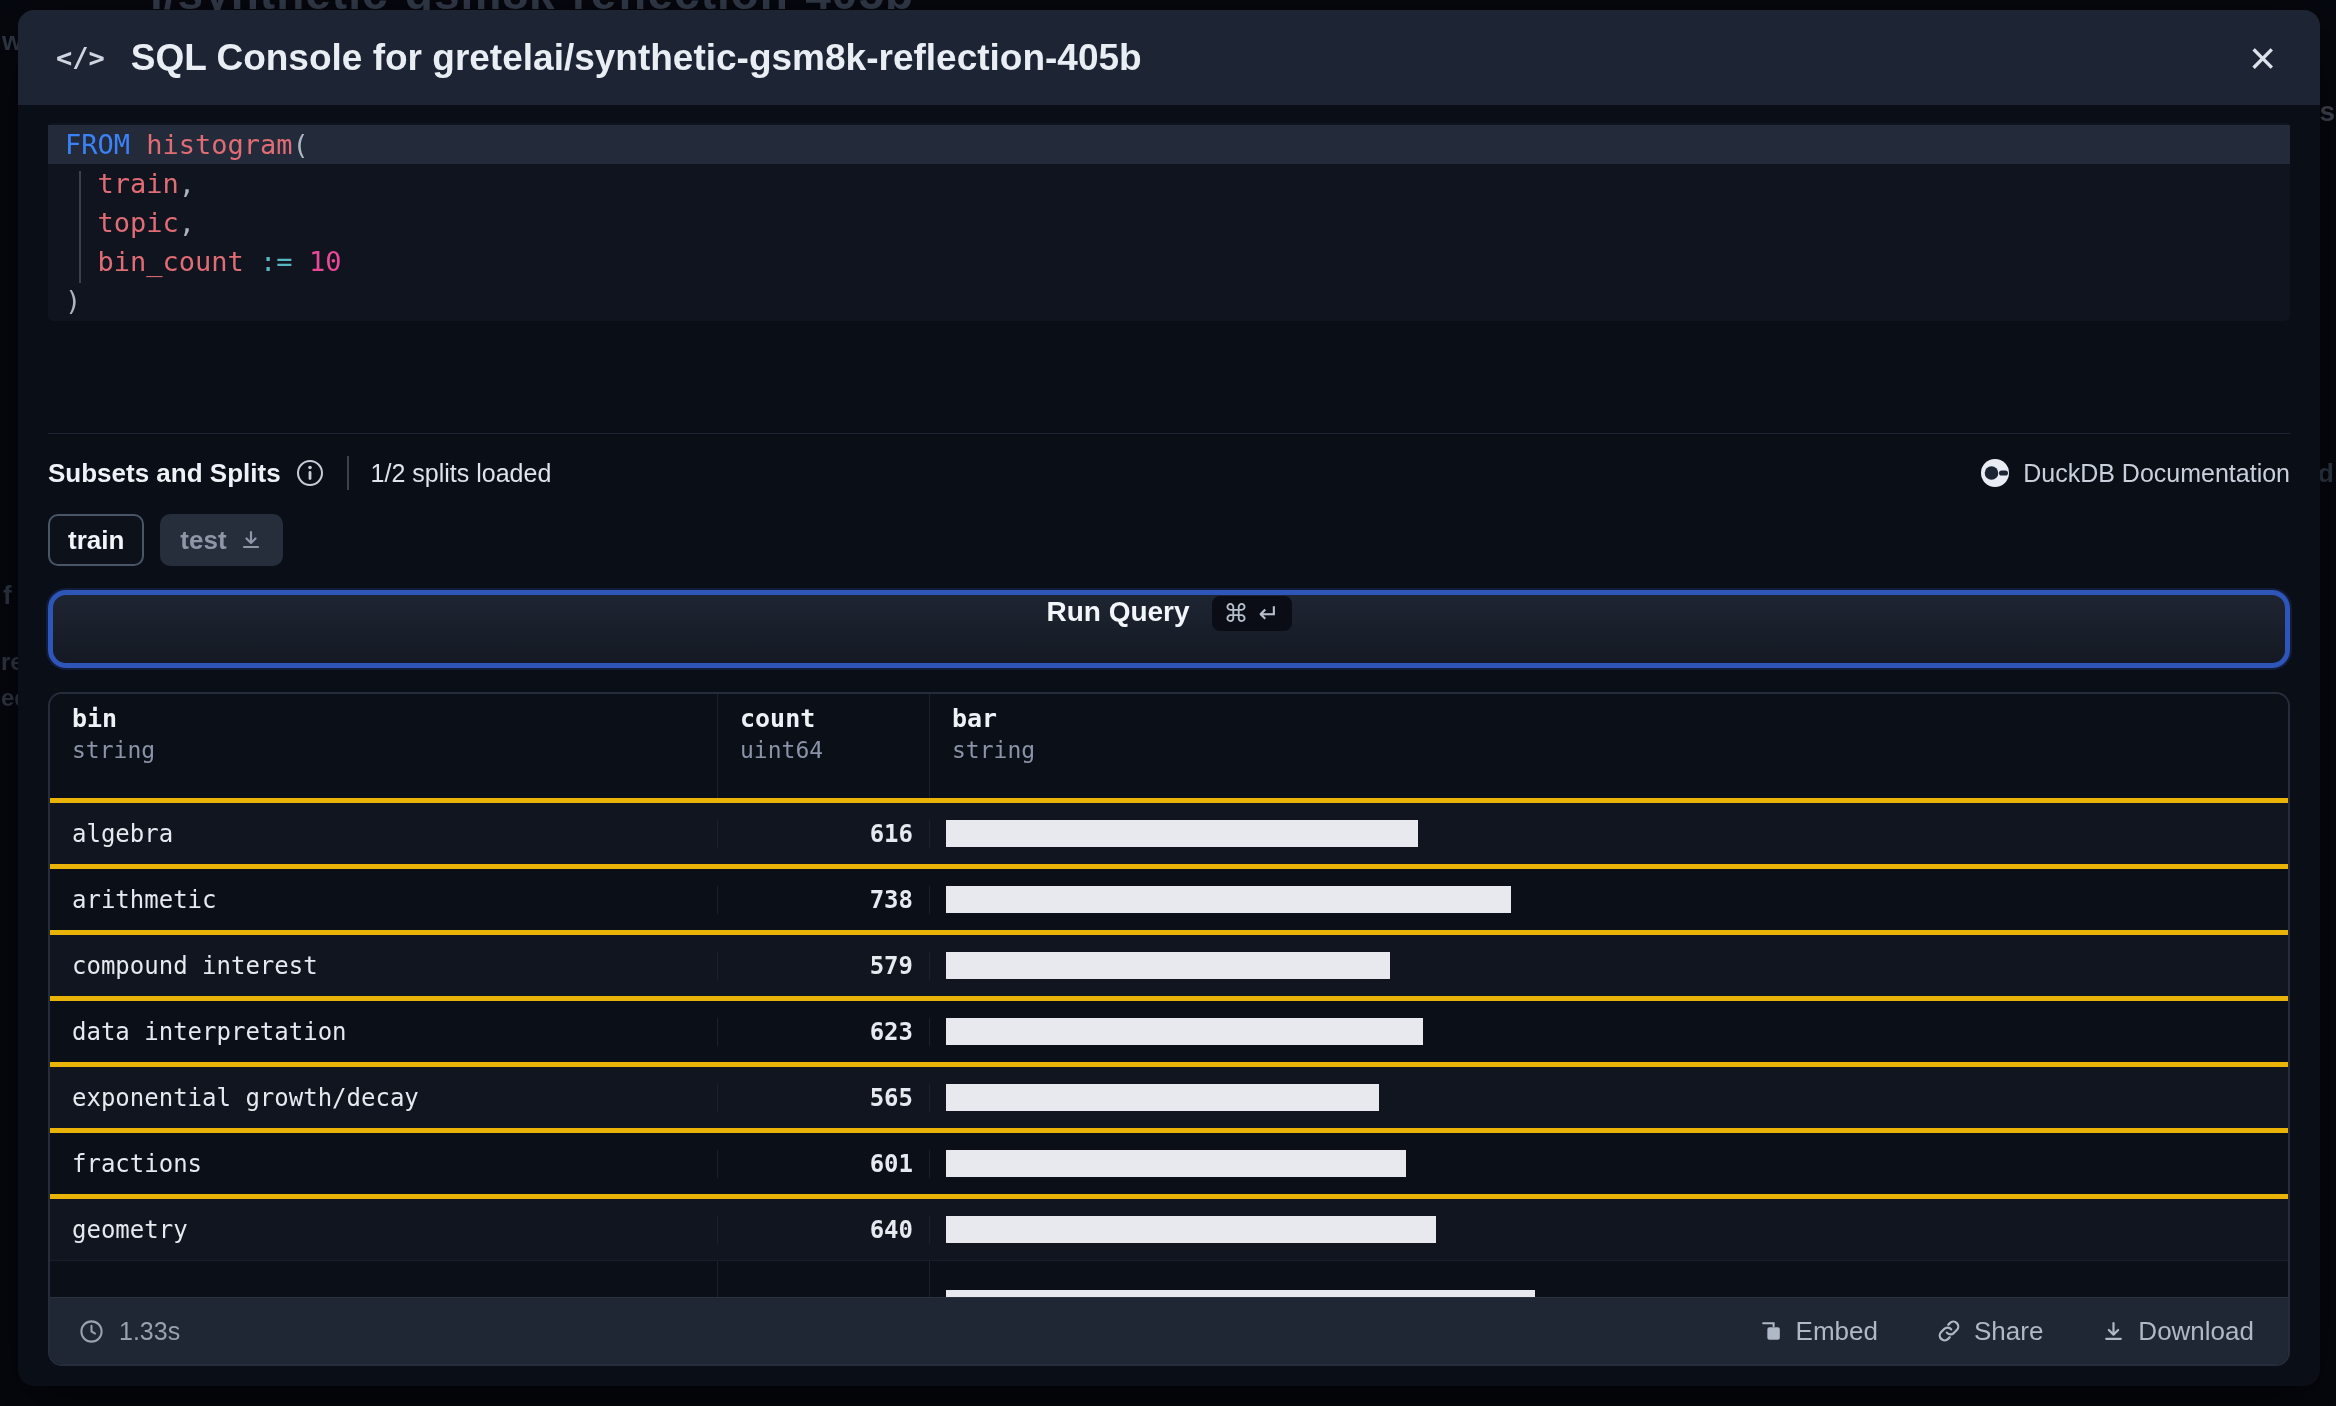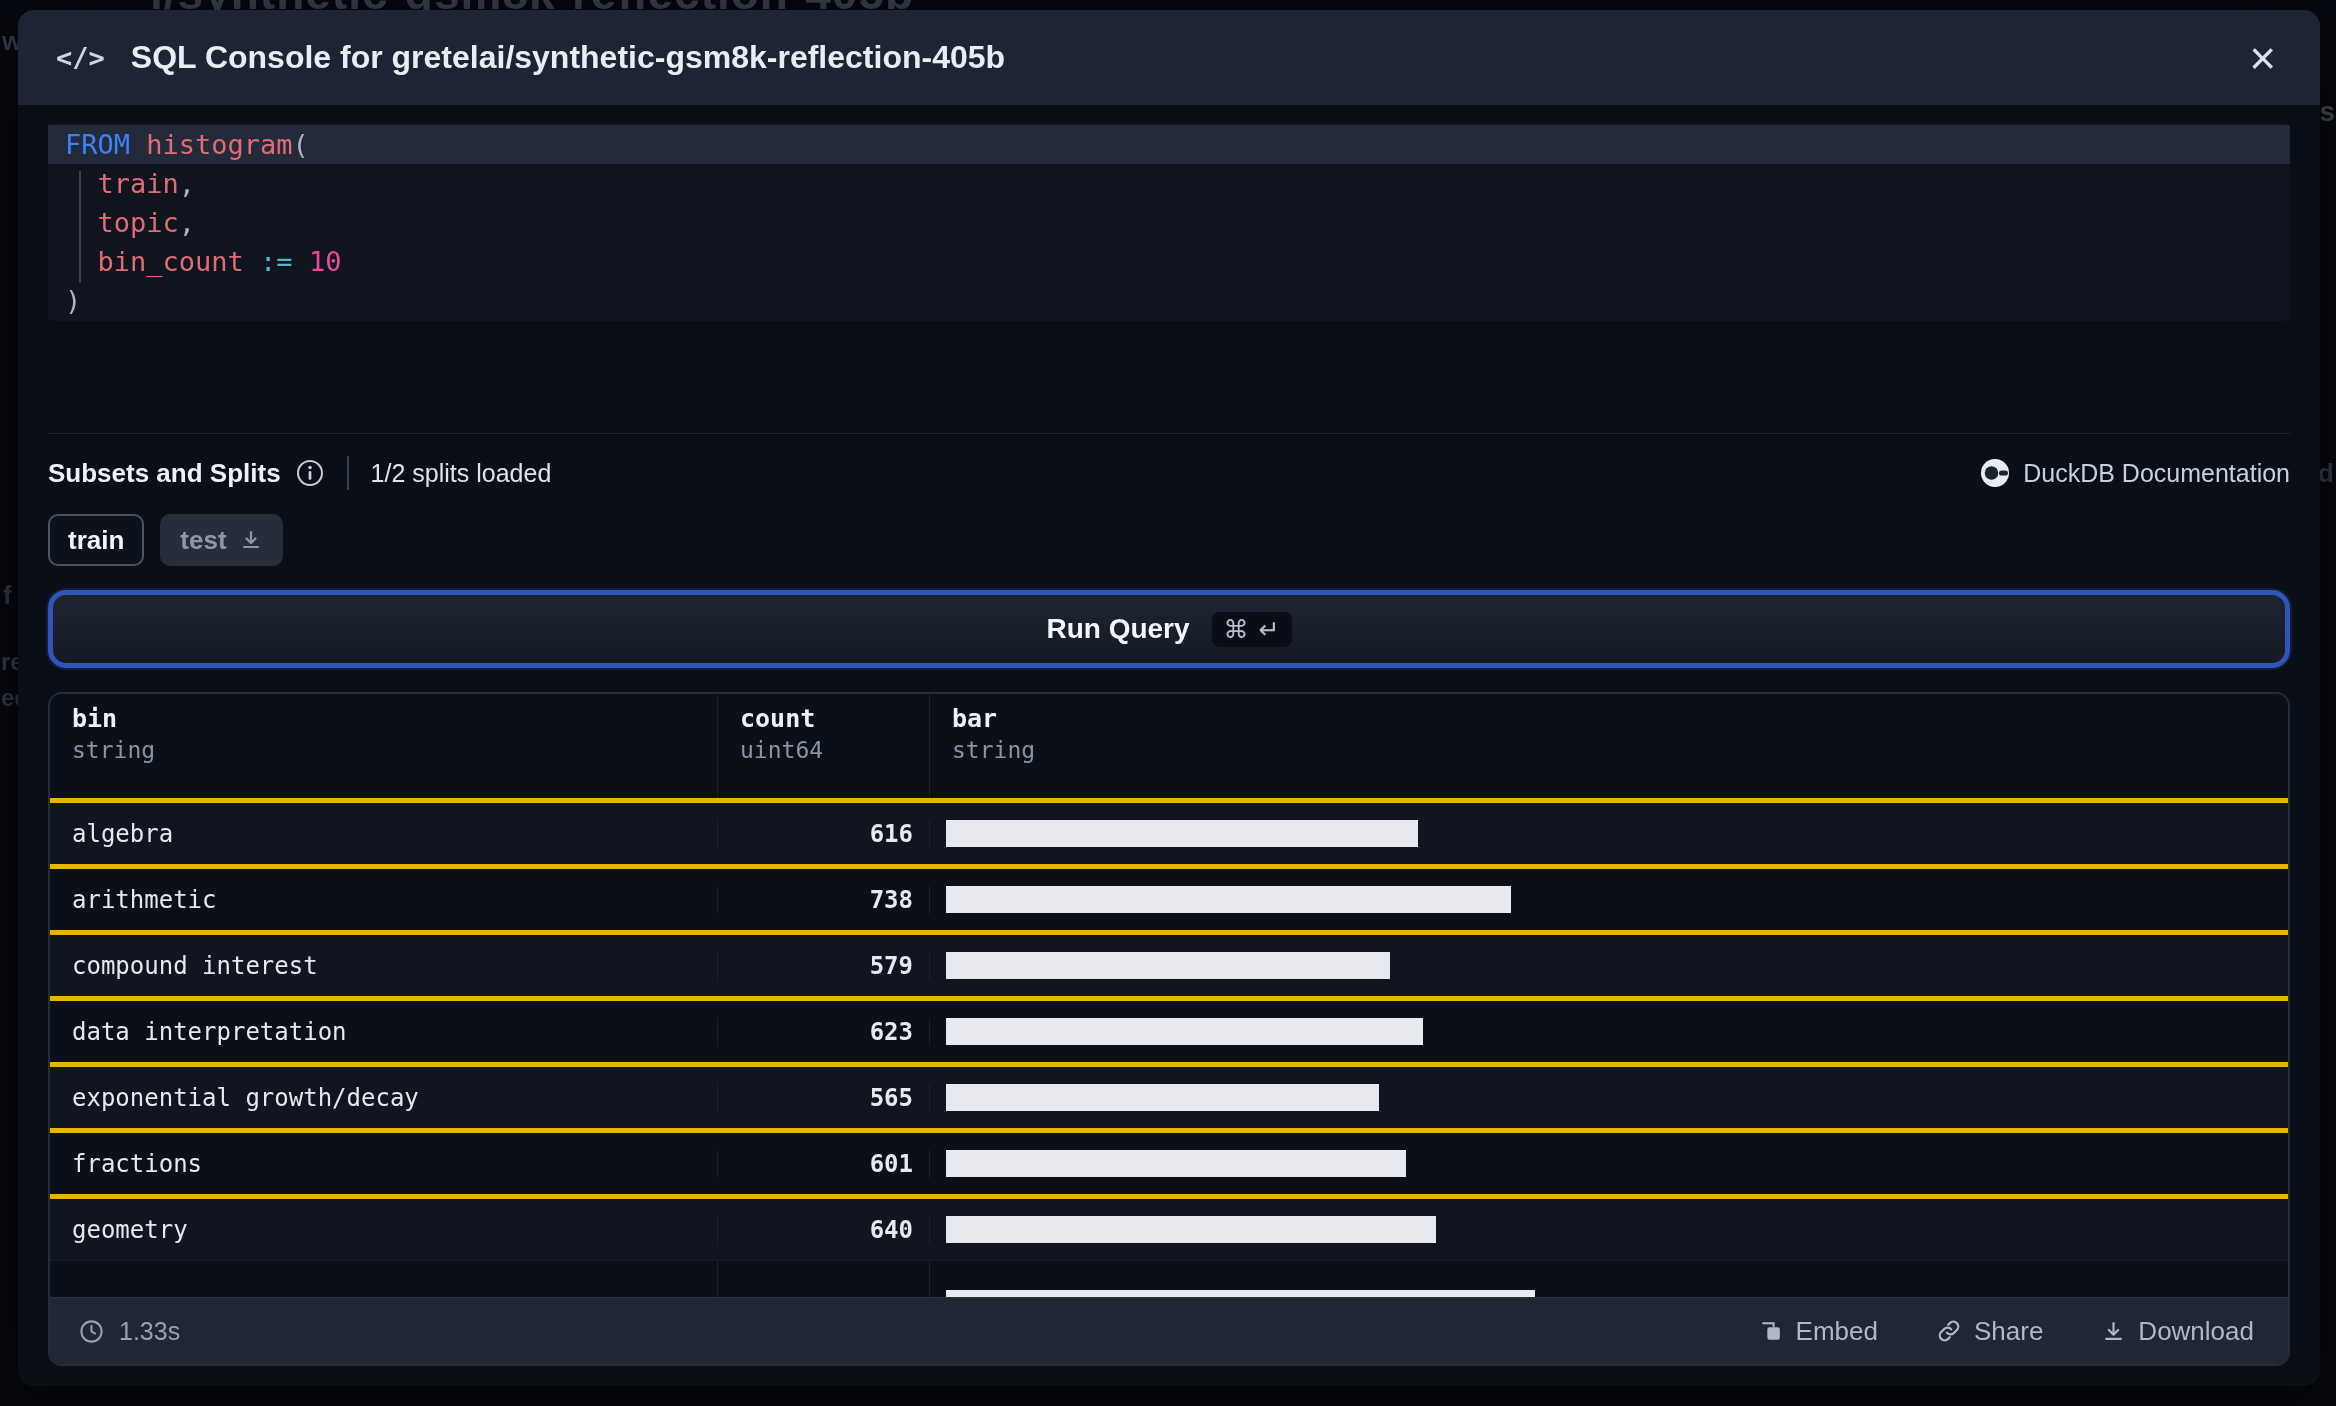--- a/index.html
+++ b/index.html
@@ -37,21 +37,21 @@
     height:95px;
     background:#1d2433;
     display:flex; align-items:center;
     padding:0 40px 0 38px;
     gap:26px;
   }
   .code-glyph {
     font-family:"DejaVu Sans Mono", monospace;
     font-size:27px; color:#cfd6e1; font-weight:bold;
   }
-  .modal-title { font-size:32px; font-weight:bold; color:#e9edf4; flex:1; }
+  .modal-title { font-size:37px; font-weight:bold; color:#e9edf4; flex:1; }
   .close-btn {
     font-size:46px; line-height:1; color:#dde3ec;
     background:none; border:none; cursor:pointer; padding:0 4px;
     font-family:"Liberation Sans", sans-serif;
   }
 
   .modal-body { padding:0 30px; }
 
   
   .editor {
@@ -108,21 +108,21 @@
     color:#8d97a8; background:#262d3b; border:2px solid transparent;
   }
 
   
   .run-query {
     margin-top:24px;
     width:100%; height:78px;
     border-radius:18px;
     border:5px solid #2e55ba;
     background:linear-gradient(180deg,#1e2532 0%, #141923 100%);
-    display:flex; align-items:center; justify-content:center; gap:22px;
+    display:flex; align-items:flex-start; justify-content:center; gap:22px;
     cursor:pointer;
     box-shadow:0 0 0 2px rgba(20,30,60,.9);
   }
   .run-label { font-size:28px; font-weight:bold; color:#f2f5fa; }
   .kbd-badge {
     background:#0a0d15; border-radius:8px;
     padding:3px 12px; display:flex; gap:10px; align-items:center;
     color:#b7bfcc; font-size:25px;
   }
 

